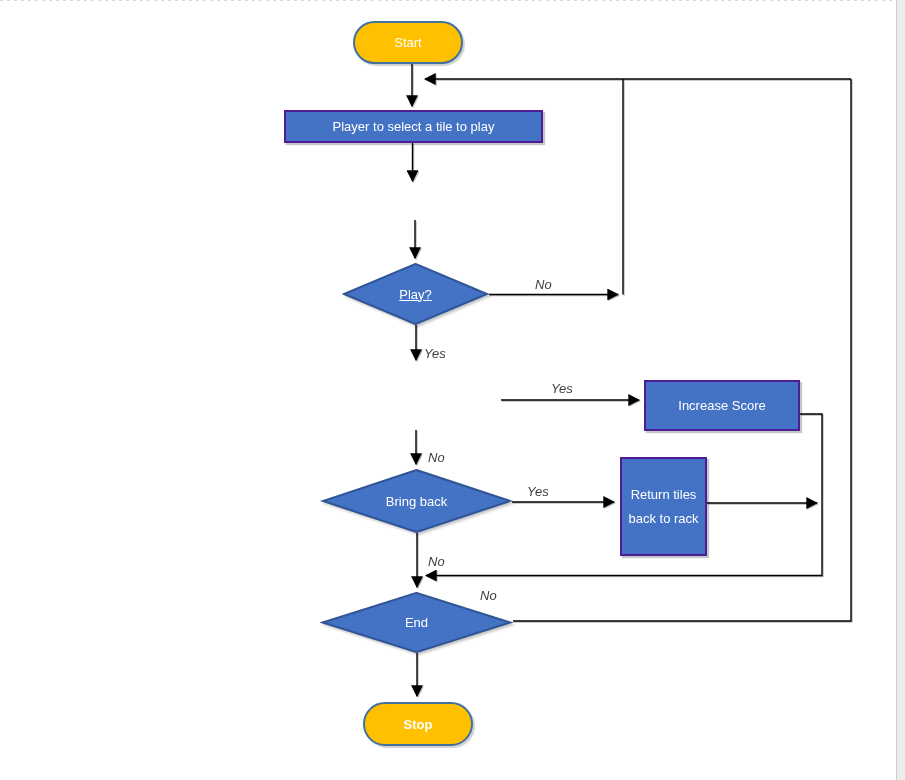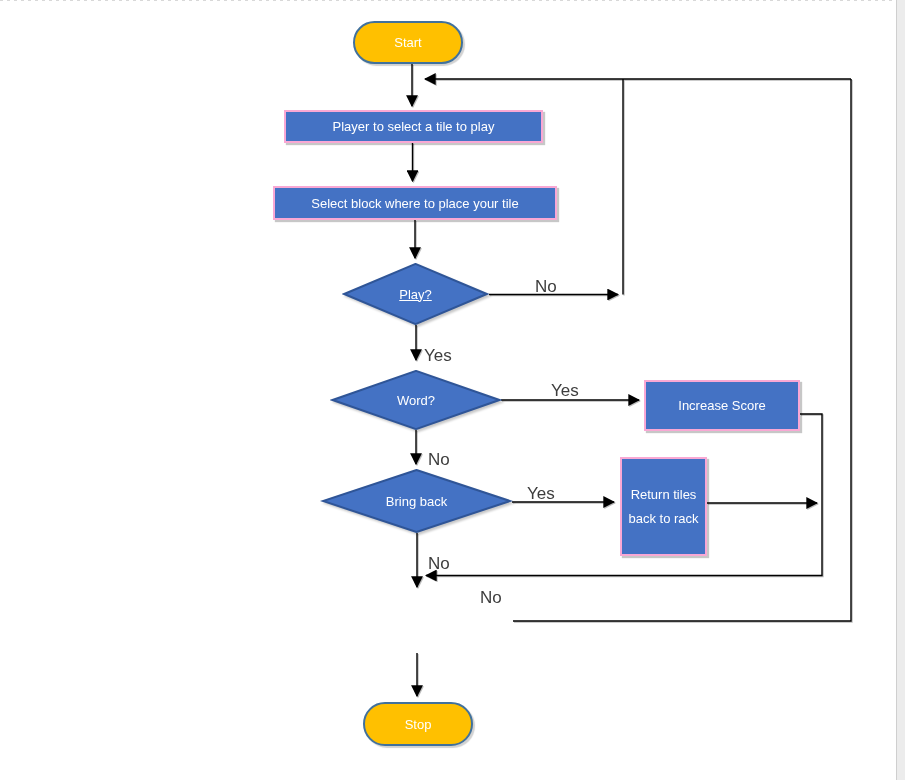--- a/index.html
+++ b/index.html
@@ -21,32 +21,32 @@
   }
   svg.connectors{position:absolute;left:0;top:0;z-index:1;}
   svg.connectors g{filter:drop-shadow(1px 1px 0 rgba(130,130,130,0.55));}
   .node{
     position:absolute;z-index:2;
     display:flex;align-items:center;justify-content:center;
     color:#ffffff;font-size:13px;line-height:19px;text-align:center;
     box-sizing:border-box;
   }
   .process{
-    background:#4472C4;border:2px solid #f9a8d4;
+    background:#4472C4;border:2px solid #4c1d95;
     box-shadow:2px 2px 1px rgba(0,0,0,0.22);
   }
   .terminal{
     background:#FFC000;border:2px solid #41719C;border-radius:22px;
     box-shadow:2px 2px 1px rgba(0,0,0,0.18);
   }
   .diamond{background:transparent;filter:drop-shadow(2px 2px 1px rgba(0,0,0,0.22));}
   .diamond svg{position:absolute;left:0;top:0;width:100%;height:100%;}
   .diamond .nlabel{position:relative;z-index:1;}
   .edge-label{
-    position:absolute;z-index:3;color:#3d3d3d;font-size:17px;
+    position:absolute;z-index:3;color:#3d3d3d;font-size:13px;font-style:italic;
   }
   .multiline{line-height:24px;padding:4px 6px;}
 </style>
 </head>
 <body>
 
 <div id="canvas">
 
   <div id="top-grid-line"></div>
 
@@ -76,55 +76,52 @@
   </svg>
 
   <div class="node terminal" style="left:353px;top:21px;width:110px;height:43px;">
     <span class="nlabel">Start</span>
   </div>
 
   <div class="node process" style="left:284px;top:110px;width:259px;height:33px;">
     <span class="nlabel">Player to select a tile to play</span>
   </div>
 
-  <div class="node process" style="left:273px;top:186px;width:284px;height:34px;">
-    <span class="nlabel">Select block where to place your tile</span>
-  </div>
 
   <div class="node diamond" style="left:342px;top:263px;width:147px;height:62px;text-decoration:underline;">
     <svg viewBox="0 0 100 100" preserveAspectRatio="none">
       <polygon points="50,1.5 98.5,50 50,98.5 1.5,50" fill="#4472C4" stroke="#2F5597" stroke-width="2" vector-effect="non-scaling-stroke"></polygon>
     </svg>
     <span class="nlabel">Play?</span>
   </div>
 
-  <div class="node diamond" style="left:330px;top:370px;width:172px;height:60px;">
-    <svg viewBox="0 0 100 100" preserveAspectRatio="none">
-      <polygon points="50,1.5 98.5,50 50,98.5 1.5,50" fill="#4472C4" stroke="#2F5597" stroke-width="2" vector-effect="non-scaling-stroke"></polygon>
-    </svg>
-    <span class="nlabel">Word?</span>
-  </div>
 
   <div class="node process" style="left:644px;top:380px;width:156px;height:51px;text-align:center;">
     <span class="nlabel">Increase Score</span>
   </div>
 
   <div class="node diamond" style="left:320px;top:469px;width:193px;height:64px;align-items:center;">
     <svg viewBox="0 0 100 100" preserveAspectRatio="none">
       <polygon points="50,1.5 98.5,50 50,98.5 1.5,50" fill="#4472C4" stroke="#2F5597" stroke-width="2" vector-effect="non-scaling-stroke"></polygon>
     </svg>
     <span class="nlabel">Bring back</span>
   </div>
 
   <div class="node process multiline" style="left:620px;top:457px;width:87px;height:99px;">
     <span class="nlabel">Return tiles back to rack</span>
   </div>
 
+  <div class="node diamond" style="left:320px;top:592px;width:193px;height:61px;">
+    <svg viewBox="0 0 100 100" preserveAspectRatio="none">
+      <polygon points="50,1.5 98.5,50 50,98.5 1.5,50" fill="#4472C4" stroke="#2F5597" stroke-width="2" vector-effect="non-scaling-stroke"></polygon>
+    </svg>
+    <span class="nlabel">End</span>
+  </div>
 
-  <div class="node terminal" style="left:363px;top:702px;width:110px;height:44px;">
+  <div class="node terminal" style="left:363px;top:702px;width:110px;height:44px;font-weight:bold;">
     <span class="nlabel">Stop</span>
   </div>
 
   <span class="edge-label" style="left:535px;top:277px;">No</span>
   <span class="edge-label" style="left:424px;top:346px;">Yes</span>
   <span class="edge-label" style="left:551px;top:381px;">Yes</span>
   <span class="edge-label" style="left:428px;top:450px;">No</span>
   <span class="edge-label" style="left:527px;top:484px;">Yes</span>
   <span class="edge-label" style="left:428px;top:554px;">No</span>
   <span class="edge-label" style="left:480px;top:588px;">No</span>

